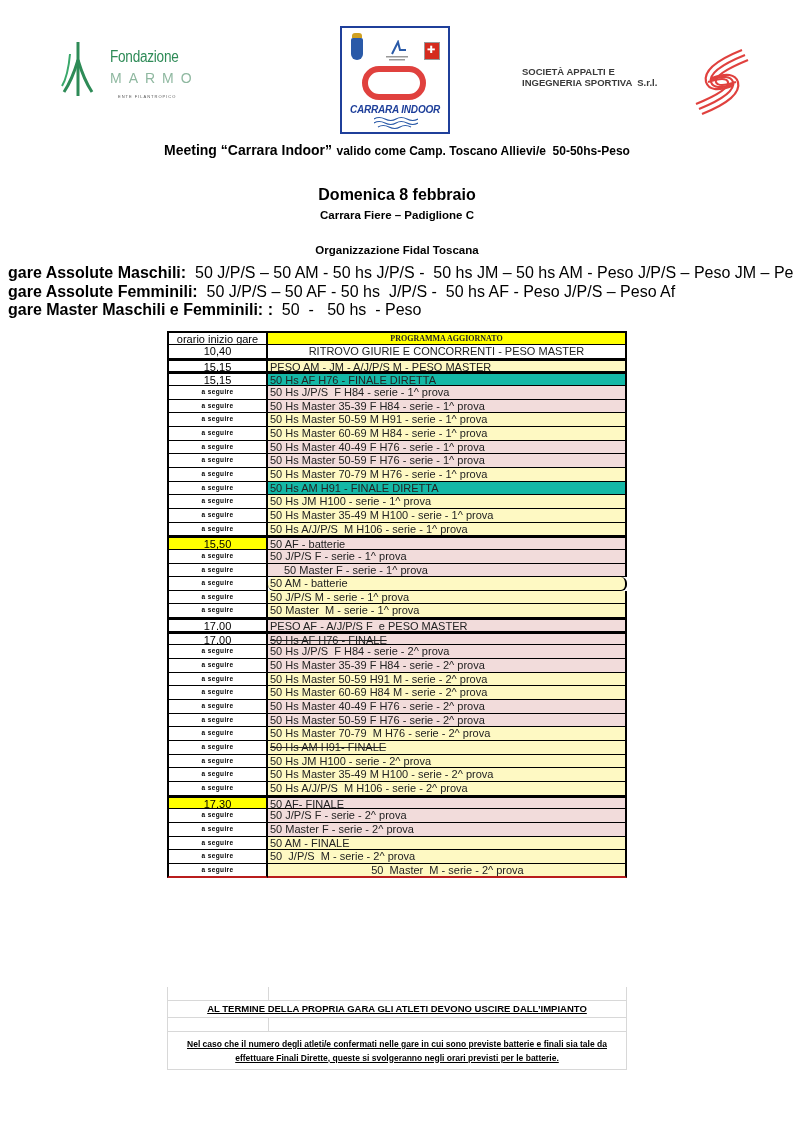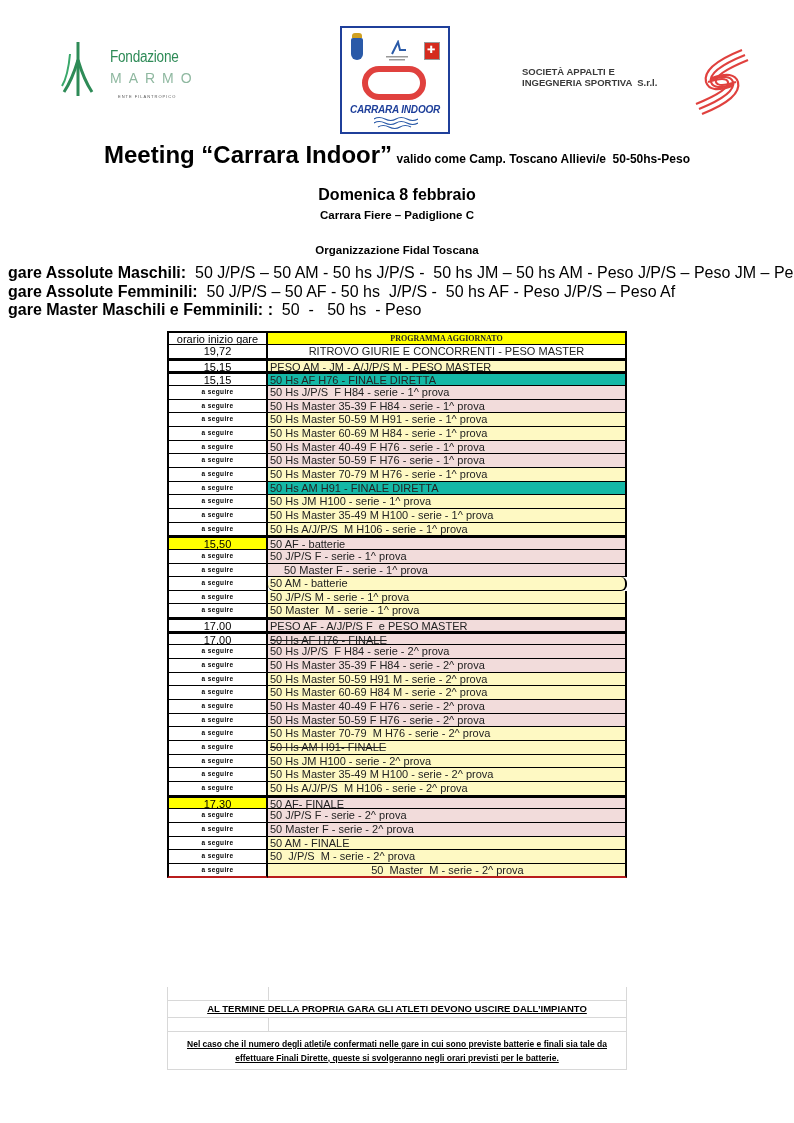--- a/index.html
+++ b/index.html
@@ -21,21 +21,21 @@
   .cr-track { position: absolute; left: 20px; top: 38px; width: 64px; height: 34px; border: 6px solid #e0413e; border-radius: 22px; box-sizing: border-box; }
   .cr-title { position: absolute; left: 0; width: 106px; top: 76px; text-align: center; font-size: 10px; font-weight: bold; color: #1e3f9a; letter-spacing: -0.2px; font-style: italic; }
   .cr-waves { position: absolute; left: 32px; top: 88px; width: 44px; height: 14px; }
 
   .logo-saisa { position: absolute; left: 522px; top: 58px; width: 230px; height: 60px; }
   .ss-text { position: absolute; left: 0; top: 8px; font-size: 9.5px; font-weight: bold; color: #3a3a3a; line-height: 11px; }
   .ss-mark { position: absolute; left: 170px; top: -12px; width: 60px; height: 72px; }
 
   
   .title-line { position: absolute; left: 0; width: 794px; top: 141px; text-align: center; white-space: nowrap; }
-  .title-main { font-size: 24px; font-weight: bold; }
+  .title-main { font-size: 14px; font-weight: bold; }
   .title-sub { font-size: 12px; font-weight: bold; }
   .date { position: absolute; left: 0; width: 794px; top: 186px; text-align: center; font-size: 16px; font-weight: bold; }
   .venue { position: absolute; left: 0; width: 794px; top: 209px; text-align: center; font-size: 11.5px; font-weight: bold; }
   .org { position: absolute; left: 0; width: 794px; top: 244px; text-align: center; font-size: 11.5px; font-weight: bold; }
 
   .gare { position: absolute; left: 8px; font-size: 16px; white-space: nowrap; }
   .gare b { font-weight: bold; }
   .gare-1 { top: 264px; }
   .gare-2 { top: 283px; }
   .gare-3 { top: 301px; }
@@ -133,21 +133,21 @@
 <div class="gare gare-3">
   <b>gare Master Maschili e Femminili: :</b><span style="white-space:pre;">  50  -   50 hs  - Peso</span>
 </div>
 
 <div class="sched" id="sched">
   <div class="row header">
     <div class="c1">orario inizio gare</div>
     <div class="c2 hdr">PROGRAMMA AGGIORNATO</div>
   </div>
 <div class="row">
-      <div class="c1 time">19,72</div>
+      <div class="c1 time">10,40</div>
       <div class="c2 bg-white center" style="white-space: pre;">RITROVO GIURIE E CONCORRENTI - PESO MASTER</div>
     </div>
     <div class="row thick-top">
       <div class="c1 time">15,15</div>
       <div class="c2 bg-blue" style="white-space: pre;">PESO AM - JM - A/J/P/S M - PESO MASTER</div>
     </div>
     <div class="row thick-top">
       <div class="c1 time">15,15</div>
       <div class="c2 bg-yellow" style="white-space: pre;">50 Hs AF H76 - FINALE DIRETTA</div>
     </div>

